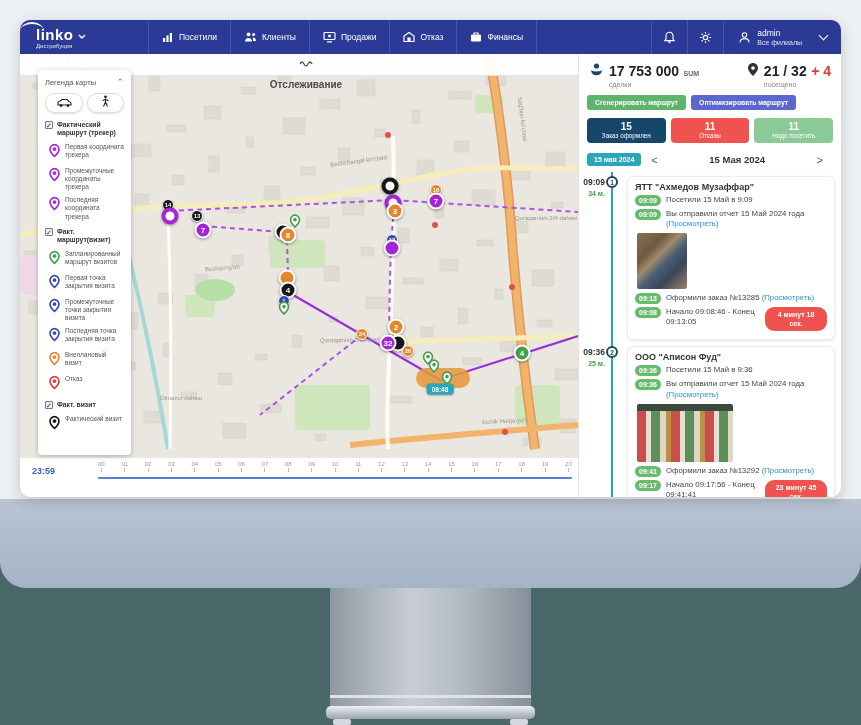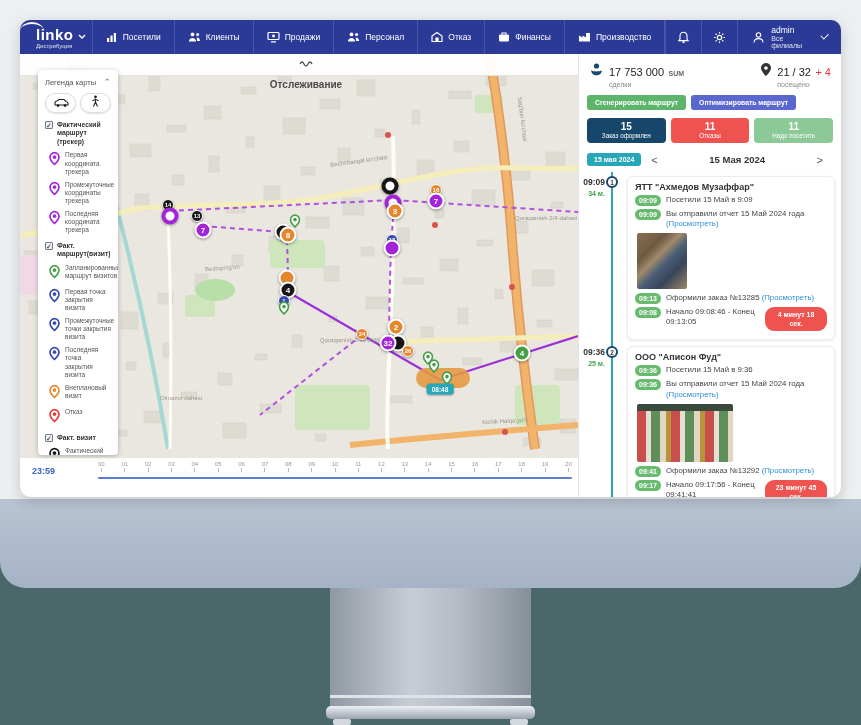--- a/index.html
+++ b/index.html
@@ -53,21 +53,21 @@
   .map { position:absolute; left:0; top:0; width:558px; height:404px; overflow:hidden; background:#eae7e0; }
   .map svg.mapart { position:absolute; left:0; top:0; }
   .map-titlebar { position:absolute; left:0; top:0; width:558px; height:22px; z-index:30;
                   background:rgba(255,255,255,.95); display:flex; align-items:center; gap:7px;
                   padding-left:14px; border-bottom:1px solid #e4e4e4;flex-direction:column; }
   .map-title { font-size:10px; color:#4a4a4a; font-weight:bold; }
 
   .streetlabel { position:absolute; font-size:6px; color:#9a968c; white-space:nowrap; z-index:2; }
 
   
-  .legend { position:absolute; left:18px; top:16px; width:80px; height:385px; z-index:31;
+  .legend { position:absolute; left:18px; top:16px; width:93px; height:385px; z-index:31;
             background:#fff; border-radius:4px; box-shadow:0 1px 5px rgba(0,0,0,.25); padding:7px 7px; overflow:hidden; }
   .legend-head { display:flex; justify-content:space-between; align-items:center; margin-bottom:6px; }
   .legend-title { font-size:7.5px; color:#555; }
   .legend-collapse { font-size:9px; color:#777; cursor:pointer; }
   .legend-toggles { display:flex; gap:4px; margin-bottom:8px; }
   .leg-toggle { flex:1; height:20px; border:1px solid #ddd; border-radius:10px; background:#fff;
                 display:flex; align-items:center; justify-content:center; cursor:pointer; box-shadow:0 1px 2px rgba(0,0,0,.12); }
   .leg-sec { display:flex; gap:4px; margin:7px 0 4px 0; align-items:flex-start; }
   .cb { width:8px; height:8px; border:1px solid #778; border-radius:1px; font-size:7px; line-height:7px;
         color:#223; text-align:center; flex:none; cursor:pointer; background:#eef1f4; }
@@ -98,21 +98,21 @@
   .mk-badge { background:#28a7b8; color:#fff; font-size:6.5px; font-weight:bold; padding:2px 5px;
               border-radius:3px; box-shadow:0 1px 2px rgba(0,0,0,.35); z-index:13; }
   .c-purple { background:#a424da; } .c-orange { background:#e2872b; } .c-black { background:#161616; }
   .c-blue { background:#3949ab; } .c-green { background:#43a047; }
   .b-purple { border-color:#a424da; } .b-black { border-color:#161616; }
 
   
   .panel { width:263px; border-left:1px solid #e2e2e2; background:#fff; position:relative; overflow:hidden; }
   .p-top { display:flex; justify-content:space-between; padding:8px 10px 5px 10px; }
   .p-stat { display:flex; gap:5px; align-items:flex-start; }
-  .p-amount { font-size:11px; font-weight:normal; color:#222; }
+  .p-amount { font-size:14px; font-weight:bold; color:#222; }
   .p-cur { font-size:7px; color:#666; font-weight:bold; }
   .p-sub { font-size:7px; color:#888; margin-top:1px; }
   .p-extra { color:#e53935; }
   .btn-row { display:flex; gap:5px; padding:2px 8px 6px 8px; }
   .btn { border:none; color:#fff; font-size:6.8px; font-weight:bold; padding:4px 8px; border-radius:3px;
          cursor:pointer; font-family:inherit; white-space:nowrap; }
   .btn-green { background:#5cb56a; } .btn-indigo { background:#5a67cf; }
   .stats-row { display:flex; gap:5px; padding:2px 8px 8px 8px; }
   .stat-box { flex:1; border-radius:4px; color:#fff; text-align:center; padding:3px 0 4px 0; }
   .stat-val { font-size:10px; font-weight:bold; }
@@ -200,56 +200,35 @@
             <svg width="13" height="12" viewBox="0 0 13 12">
               <rect x="1" y="1.5" width="11" height="7" rx="1" fill="none" stroke="#fff" stroke-width="1.2"></rect>
               <circle cx="6.5" cy="5" r="1.4" fill="#fff"></circle>
               <path d="M4,10.8 H9" stroke="#fff" stroke-width="1.2"></path>
             </svg>
           </span>
           <span class="nav-label">Продажи</span>
         </div>
         <div class="nav-item">
           <span class="nav-icon">
-            <svg width="13" height="12" viewBox="0 0 13 12">
-              <g fill="#fff">
-                <circle cx="4.5" cy="3.4" r="1.9"></circle>
-                <path d="M1,10.5 C1,8.2 2.6,7 4.5,7 C6.4,7 8,8.2 8,10.5 Z"></path>
-                <circle cx="9.6" cy="3.6" r="1.5"></circle>
-                <path d="M8.8,6.6 C10.8,6.6 12,7.8 12,10 L9,10"></path>
-              </g>
-            </svg>
-          </span>
-          <span class="nav-label">Персонал</span>
-        </div>
-        <div class="nav-item">
-          <span class="nav-icon">
             <svg width="12" height="12" viewBox="0 0 12 12">
               <path d="M1,5 L6,1.5 L11,5 V10.5 H1 Z" fill="none" stroke="#fff" stroke-width="1.2"></path>
               <rect x="4.4" y="6.5" width="3.2" height="4" fill="#fff"></rect>
             </svg>
           </span>
           <span class="nav-label">Отказ</span>
         </div>
         <div class="nav-item">
           <span class="nav-icon">
             <svg width="12" height="12" viewBox="0 0 12 12">
               <rect x="1" y="3.5" width="10" height="7" rx="1" fill="#fff"></rect>
               <path d="M4,3.5 V2 H8 V3.5" fill="none" stroke="#fff" stroke-width="1.2"></path>
             </svg>
           </span>
           <span class="nav-label">Финансы</span>
-        </div>
-        <div class="nav-item">
-          <span class="nav-icon">
-            <svg width="13" height="12" viewBox="0 0 13 12">
-              <path d="M1,10.5 V4.5 L4.5,6.5 V4.5 L8,6.5 V2 H12 V10.5 Z" fill="#fff"></path>
-            </svg>
-          </span>
-          <span class="nav-label">Производство</span>
         </div>
       </div>
     <div class="nav-right">
       <div class="nav-ico-btn">
         <span>
             <svg width="13" height="13" viewBox="0 0 13 13">
               <path d="M6.5,1.2 C4.3,1.2 3,2.8 3,5 V8 L1.8,9.6 H11.2 L10,8 V5 C10,2.8 8.7,1.2 6.5,1.2 Z" fill="none" stroke="#fff" stroke-width="1.1"></path>
               <circle cx="6.5" cy="11.2" r="1.1" fill="#fff"></circle>
             </svg>
           </span>

